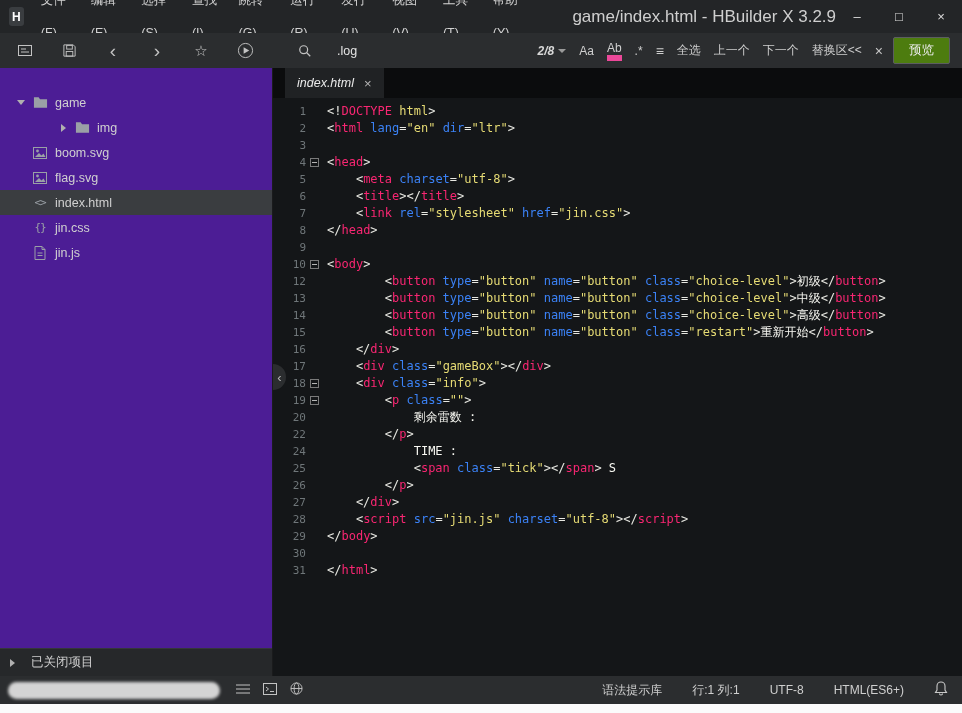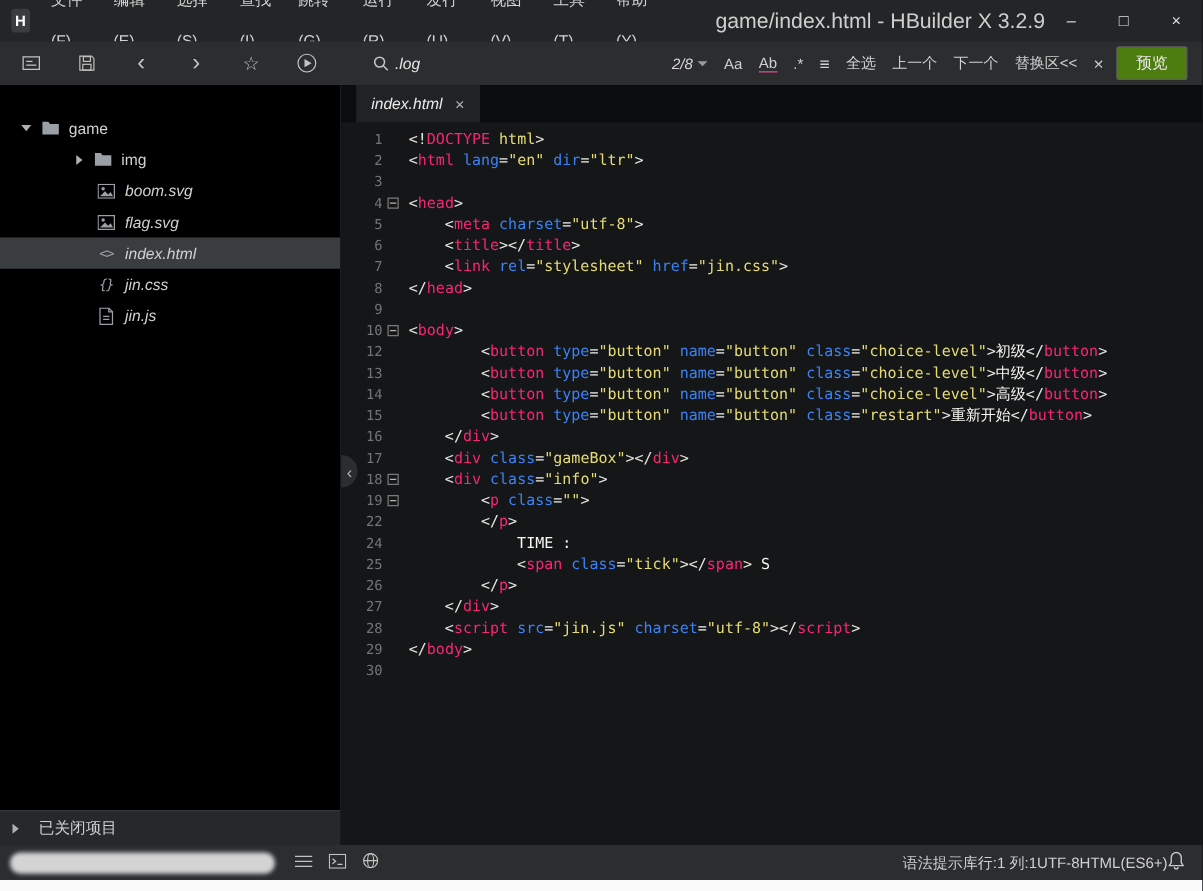--- a/index.html
+++ b/index.html
@@ -26,44 +26,44 @@
 
   
   .toolbar { position:absolute; top:33px; left:0; right:0; height:35px;
     background:#2b2d2f; display:flex; align-items:center; }
   .tb-left { display:flex; align-items:center; gap:26px; margin-left:16px; }
   .tb-ico { width:18px; height:18px; display:flex; align-items:center;
     justify-content:center; color:#c3c3c3; }
   .tb-ico svg { display:block; }
   .nav-ch { font-size:19px; color:#c3c3c3; line-height:18px; }
   .star { font-size:15px; color:#c3c3c3; }
-  .search-box { display:flex; align-items:center; gap:2px; margin-left:42px;font-style:italic; }
+  .search-box { display:flex; align-items:center; gap:23px; margin-left:42px; }
   .search-text { font-size:12.5px; color:#e4e4e4; }
   .tb-right { margin-left:auto; display:flex; align-items:center; gap:13px; font-size:12px; color:#cfcfcf; }
-  .match-pos { font-style:italic; color:#d8d8d8; display:flex; align-items:center; gap:4px; }
+  .match-pos { font-style:italic; color:#d8d8d8; display:flex; align-items:center; gap:4px;font-weight:bold; }
   .tri-down { width:0; height:0; border-left:4px solid transparent;
     border-right:4px solid transparent; border-top:4px solid #9a9a9a; }
-  .word-btn { border-bottom:1px solid #ec4899; }
+  .word-btn { border-bottom:6px solid #ec4899; }
   .hamb { font-size:14px; }
   .close-x { font-size:14px; color:#c9c9c9; }
   .preview-btn { margin:0 12px 0 10px; padding:4px 15px; background:#4d7c0f;
     border:1px solid #5c5e60; border-radius:2px; color:#ececec; font-size:12.5px; }
 
   
   .main { position:absolute; top:68px; left:0; right:0; bottom:37px; display:flex; }
 
   
-  .sidebar { width:273px; background:#000000; position:relative; flex:none;
+  .sidebar { width:273px; background:#4c1d95; position:relative; flex:none;
     border-right:1px solid #1a1b1c; }
   .tree { padding-top:22px; font-size:12.5px; color:#d0d0d0; }
   .t-row { height:25px; display:flex; align-items:center; white-space:nowrap; }
   .t-row.selected { background:#3a3d40; }
   .pl-root { padding-left:17px; }
   .pl-sub { padding-left:37px;margin-left:24px; }
-  .pl-file { padding-left:77px;font-style:italic; }
+  .pl-file { padding-left:32px; }
   .chev-down { width:0; height:0; border-left:4px solid transparent;
     border-right:4px solid transparent; border-top:5px solid #b0b0b0; margin-right:7px; }
   .chev-right { width:0; height:0; border-top:4px solid transparent;
     border-bottom:4px solid transparent; border-left:5px solid #b0b0b0; margin-right:8px; }
   .f-ico { width:16px; height:16px; margin-right:7px; display:flex;
     align-items:center; justify-content:center; color:#9aa0a6; flex:none; }
   .glyph-ico { font-family:"DejaVu Sans Mono", monospace; font-size:11px;
     color:#9aa0a6; letter-spacing:-1px; }
   .sidebar-footer { position:absolute; left:0; right:0; bottom:0; height:28px;
     border-top:1px solid #35373a; display:flex; align-items:center; gap:8px;
@@ -96,21 +96,21 @@
   .tk-attr{ color:#3b82f6; }
   .tk-str { color:#e6db74; }
   .tk-txt { color:#f8f8f2; }
 
   
   .statusbar { position:absolute; left:0; right:0; bottom:9px; height:28px;
     background:#2b2d2f; display:flex; align-items:center; font-size:12px; color:#cfcfcf; }
   .blur-blob { width:212px; height:17px; margin-left:8px; background:#d4d4d4;
     border-radius:9px; filter:blur(1.6px); flex:none; }
   .sb-icons { display:flex; align-items:center; gap:13px; margin-left:16px; color:#c3c3c3; }
-  .sb-right { margin-left:auto; display:flex; align-items:center; padding-right:14px; }
+  .sb-right { margin-left:auto; display:flex; align-items:center; gap:30px; padding-right:14px; }
   .bottom-strip { position:absolute; left:0; right:0; bottom:0; height:9px; background:#fbfbfb; }
 </style>
 </head>
 <body>
 
 <div class="titlebar">
   <div class="logo">H</div>
   <span class="menu-item">文件(F)</span>
   <span class="menu-item">编辑(E)</span>
   <span class="menu-item">选择(S)</span>
@@ -383,20 +383,27 @@
           </div>
           <div class="code-line">
             <span class="gutter">
               <span class="lnum">19</span>
               <span class="fold has"></span>
             </span>
             <span class="codetext"><span class="tk-p">        &lt;</span><span class="tk-tag">p</span><span class="tk-attr"> class</span><span class="tk-p">=</span><span class="tk-str">""</span><span class="tk-p">&gt;</span></span>
           </div>
           <div class="code-line">
             <span class="gutter">
+              <span class="lnum">20</span>
+              <span class="fold"></span>
+            </span>
+            <span class="codetext"><span class="tk-txt">            剩余雷数 :</span></span>
+          </div>
+          <div class="code-line">
+            <span class="gutter">
               <span class="lnum">22</span>
               <span class="fold"></span>
             </span>
             <span class="codetext"><span class="tk-p">        &lt;/</span><span class="tk-tag">p</span><span class="tk-p">&gt;</span></span>
           </div>
           <div class="code-line">
             <span class="gutter">
               <span class="lnum">24</span>
               <span class="fold"></span>
             </span>
@@ -436,20 +443,27 @@
               <span class="fold"></span>
             </span>
             <span class="codetext"><span class="tk-p">&lt;/</span><span class="tk-tag">body</span><span class="tk-p">&gt;</span></span>
           </div>
           <div class="code-line">
             <span class="gutter">
               <span class="lnum">30</span>
               <span class="fold"></span>
             </span>
             <span class="codetext"></span>
+          </div>
+          <div class="code-line">
+            <span class="gutter">
+              <span class="lnum">31</span>
+              <span class="fold"></span>
+            </span>
+            <span class="codetext"><span class="tk-p">&lt;/</span><span class="tk-tag">html</span><span class="tk-p">&gt;</span></span>
           </div>
         </div>
     </div>
   </div>
 </div>
 
 <div class="statusbar">
   <div class="blur-blob"></div>
   <div class="sb-icons">
     <span>

